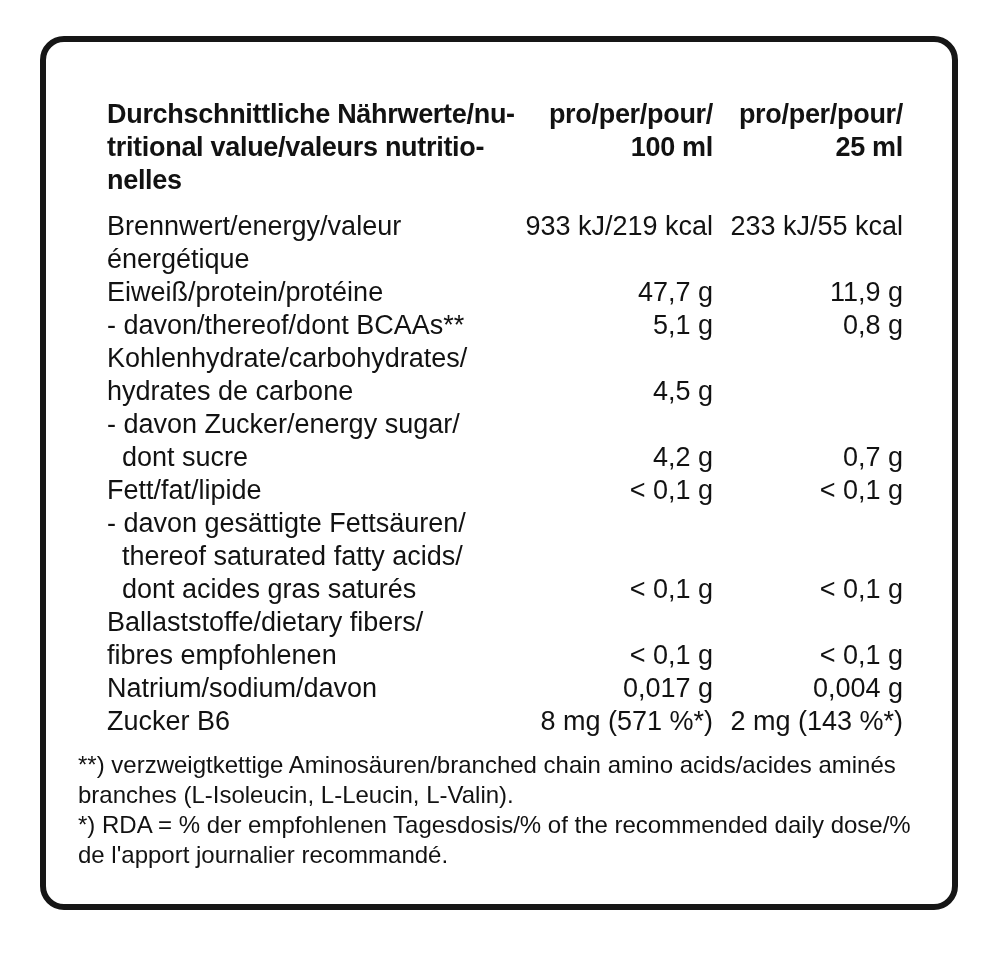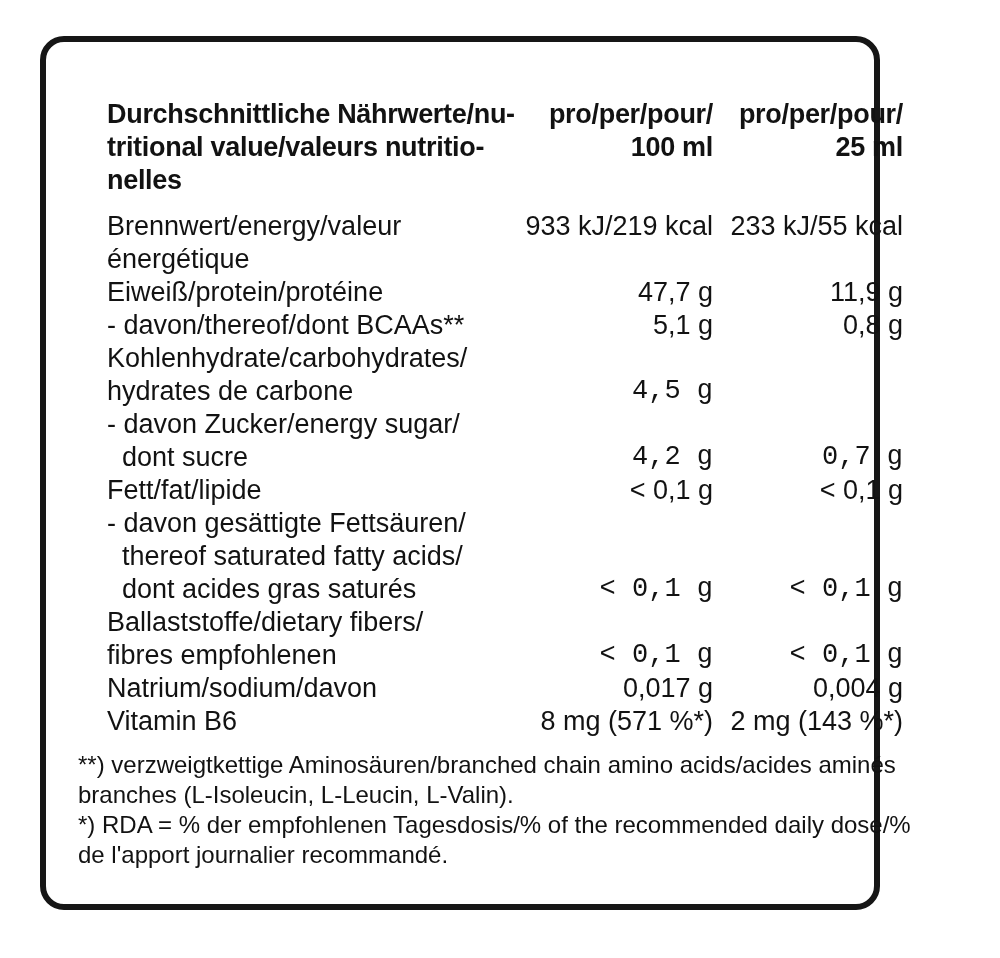--- a/index.html
+++ b/index.html
@@ -14,21 +14,21 @@
   .page {
     position: relative;
     width: 1000px;
     height: 958px;
     background: #ffffff;
   }
   .label-box {
     position: absolute;
     left: 40px;
     top: 36px;
-    width: 840px;
+    width: 918px;
     height: 874px;
     border: 6px solid #161616;
     border-radius: 24px;
     background: #ffffff;
     padding: 56px 40px 28px 32px;
   }
   .table {
     margin-left: 29px;
     width: 796px;
     font-size: 27px;
@@ -43,21 +43,21 @@
     font-weight: bold;
     letter-spacing: -0.3px;
     margin-bottom: 13px;
   }
   .cell { white-space: pre; }
   .cell.label { text-align: left; }
   .cell.value {
     text-align: right;
     align-self: start;
   }
-  .cell.value.align-bottom { align-self: end; font-family: Liberation Mono, monospace; }
+  .cell.value.align-bottom { align-self: end; }
   .footnotes {
     margin-top: 12px;
     font-size: 24px;
     line-height: 30px;
   }
   .footnote { white-space: pre; }
 </style>
 </head>
 <body>
 
@@ -118,21 +118,21 @@
 fibres empfohlenen</div>
             <div class="cell value align-bottom">&lt; 0,1 g</div>
             <div class="cell value align-bottom">&lt; 0,1 g</div>
           </div>
           <div class="row">
             <div class="cell label">Natrium/sodium/davon</div>
             <div class="cell value align-top">0,017 g</div>
             <div class="cell value align-top">0,004 g</div>
           </div>
           <div class="row">
-            <div class="cell label">Vitamin B6</div>
+            <div class="cell label">Zucker B6</div>
             <div class="cell value align-top">8 mg (571 %*)</div>
             <div class="cell value align-top">2 mg (143 %*)</div>
           </div>
         </div>
     </div>
     <div class="footnotes">
       <p class="footnote">**) verzweigtkettige Aminosäuren/branched chain amino acids/acides aminés
 branches (L-Isoleucin, L-Leucin, L-Valin).</p>
       <p class="footnote">*) RDA = % der empfohlenen Tagesdosis/% of the recommended daily dose/%
 de l'apport journalier recommandé.</p>

